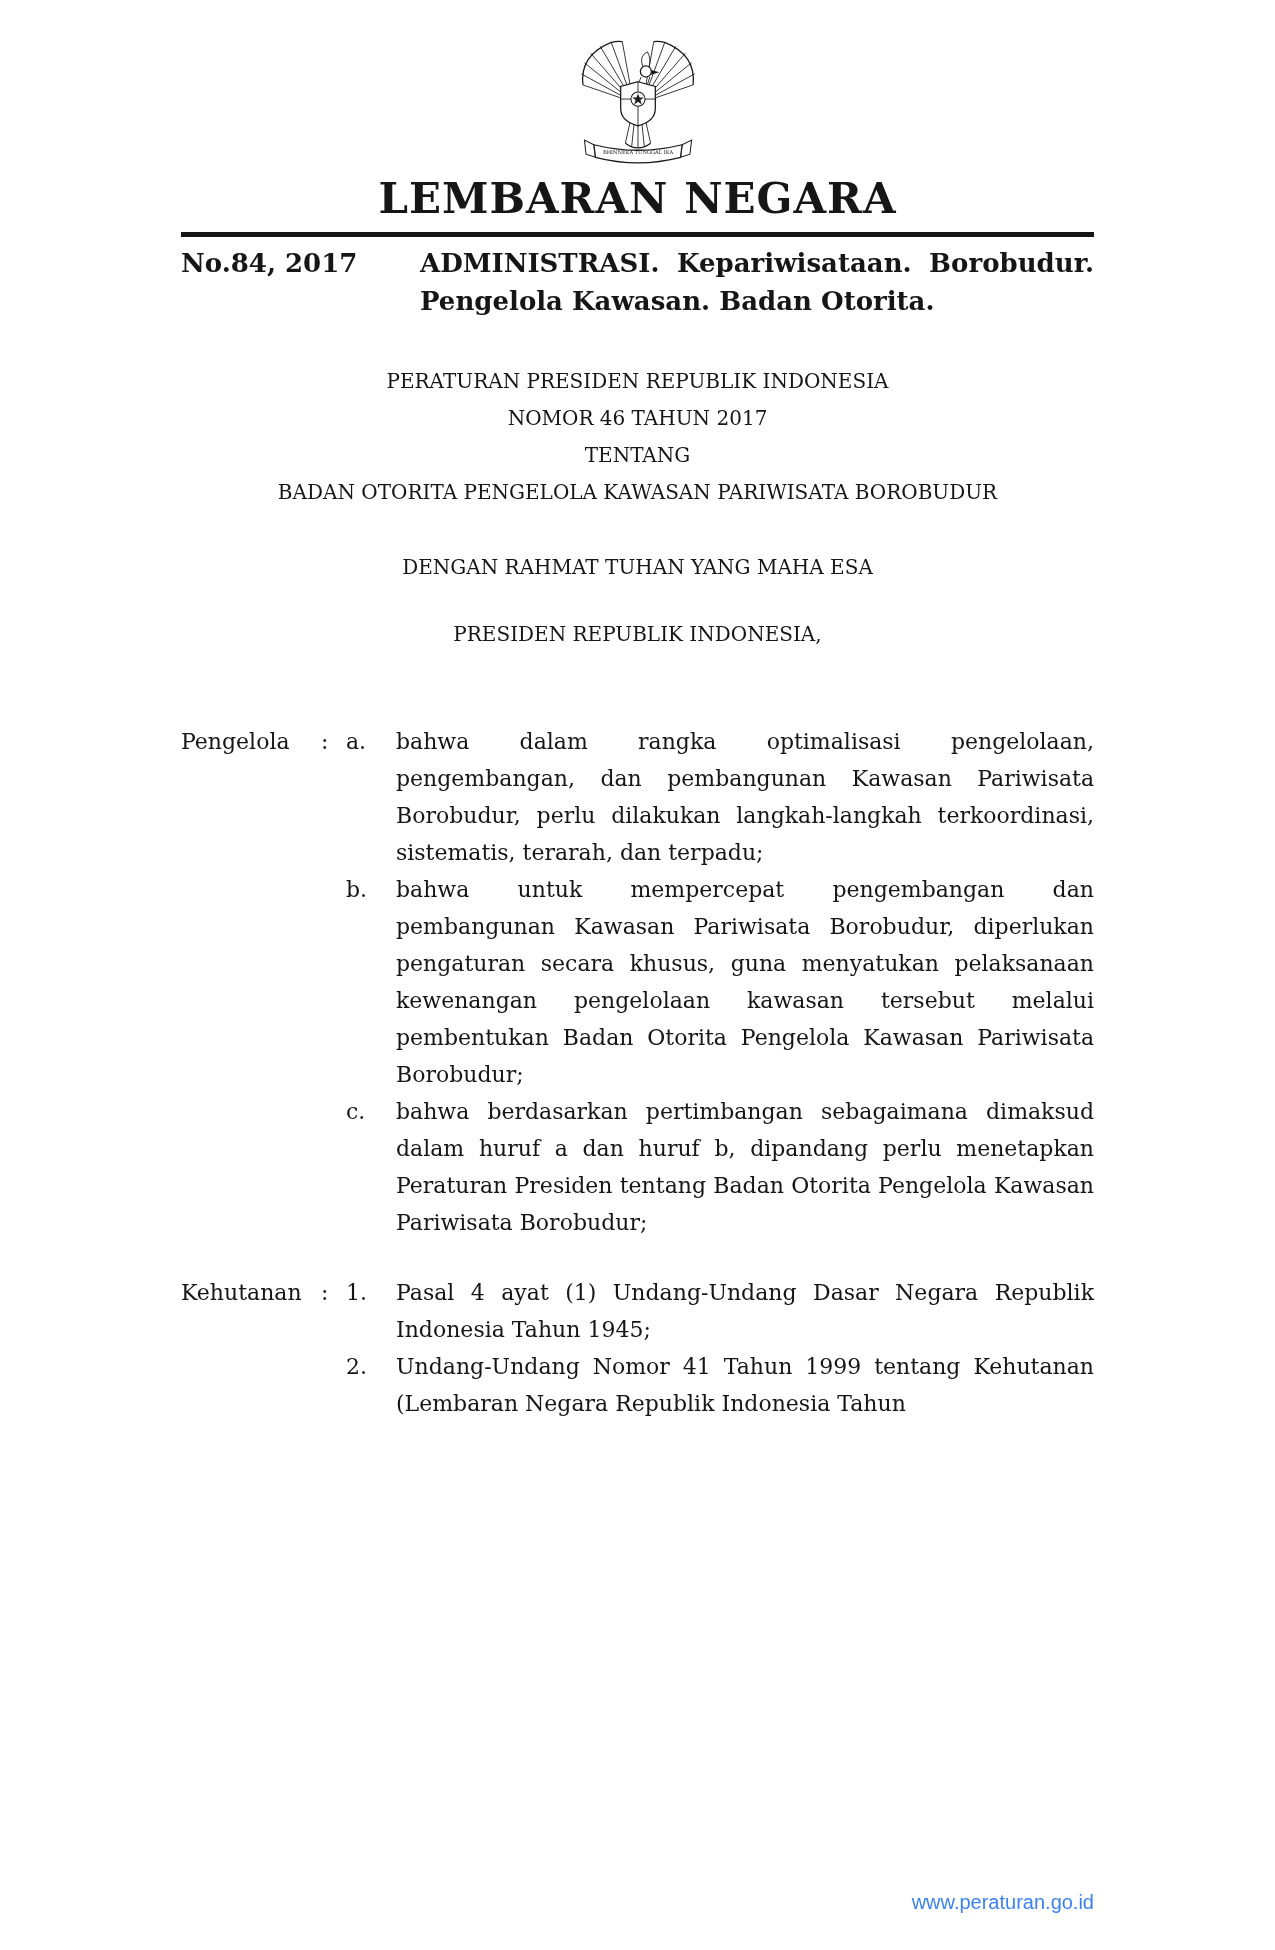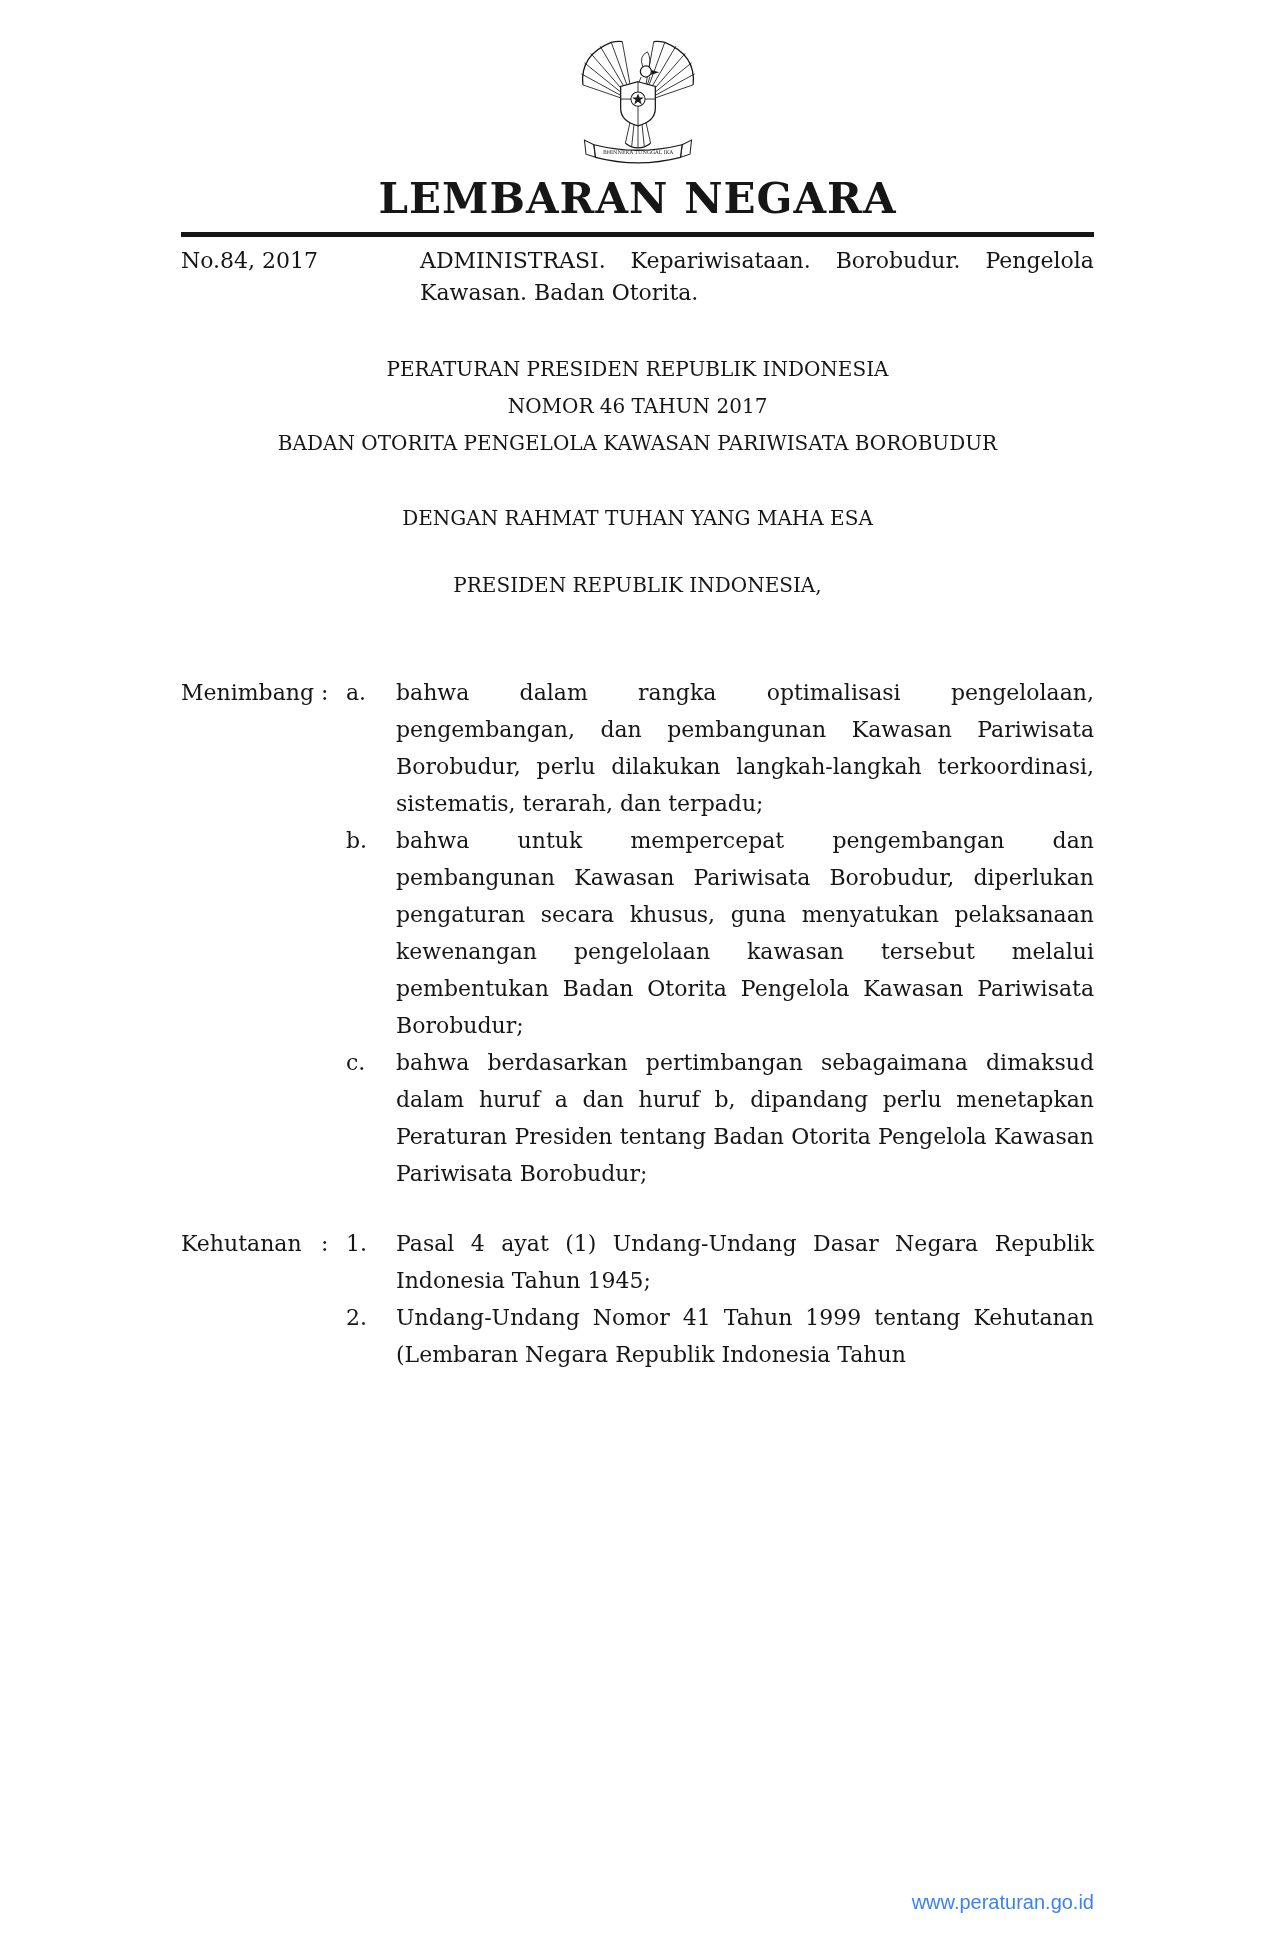--- a/index.html
+++ b/index.html
@@ -25,22 +25,23 @@
     font-size: 42px;
     line-height: 1.2;
     letter-spacing: 1px;
   }
 
   .rule { border-bottom: 5px solid #161616; margin-top: 8px; }
 
   .gazette-row {
     display: flex;
     margin-top: 8px;
-    font-size: 22px;
+    font-size: 26px;
     line-height: 1.45;
+    font-weight: bold;
   }
   .gazette-number { width: 239px; flex: none; }
   .gazette-subject { flex: 1; text-align: justify; }
 
   .preamble {
     margin-top: 42px;
     text-align: center;
     font-size: 20px;
     line-height: 37px;
   }
@@ -119,27 +120,28 @@
     <div class="rule"></div>
 
     <div class="gazette-row">
       <div class="gazette-number">No.84, 2017</div>
       <div class="gazette-subject">ADMINISTRASI. Kepariwisataan. Borobudur. Pengelola Kawasan. Badan Otorita.</div>
     </div>
 
     <div class="preamble">
       <div>PERATURAN PRESIDEN REPUBLIK INDONESIA</div>
       <div>NOMOR 46 TAHUN 2017</div>
+      <div>TENTANG</div>
       <div>BADAN OTORITA PENGELOLA KAWASAN PARIWISATA BOROBUDUR</div>
       <div class="gap-lg">DENGAN RAHMAT TUHAN YANG MAHA ESA</div>
       <div class="gap-md">PRESIDEN REPUBLIK INDONESIA,</div>
     </div>
 
     <div class="clause menimbang-section">
-      <div>Menimbang</div>
+      <div>Pengelola</div>
       <div>:</div>
       <div>
         <div class="clause-item">
           <span class="item-marker">a.</span>
           <span class="item-text">bahwa dalam rangka optimalisasi pengelolaan, pengembangan, dan pembangunan Kawasan Pariwisata Borobudur, perlu dilakukan langkah-langkah terkoordinasi, sistematis, terarah, dan terpadu;</span>
         </div>
         <div class="clause-item">
           <span class="item-marker">b.</span>
           <span class="item-text">bahwa untuk mempercepat pengembangan dan pembangunan Kawasan Pariwisata Borobudur, diperlukan pengaturan secara khusus, guna menyatukan pelaksanaan kewenangan pengelolaan kawasan tersebut melalui pembentukan Badan Otorita Pengelola Kawasan Pariwisata Borobudur;</span>
         </div>

